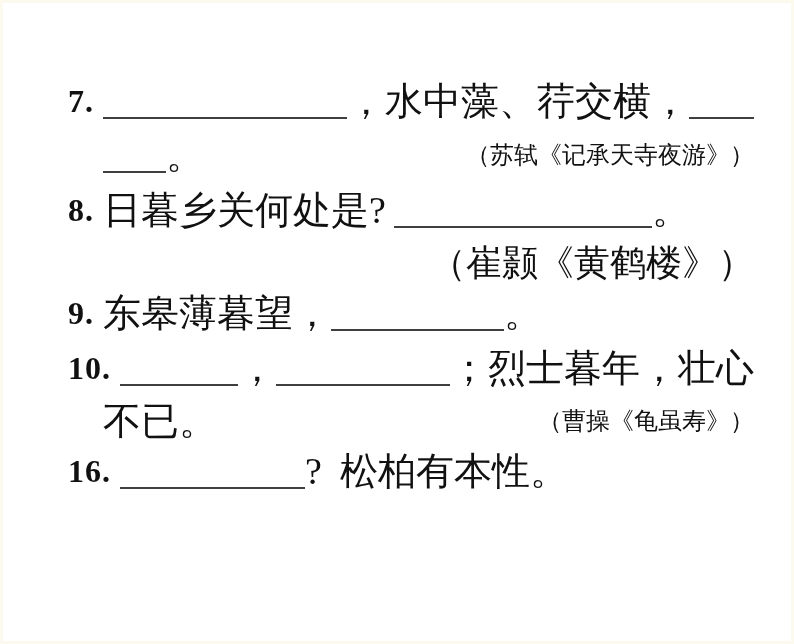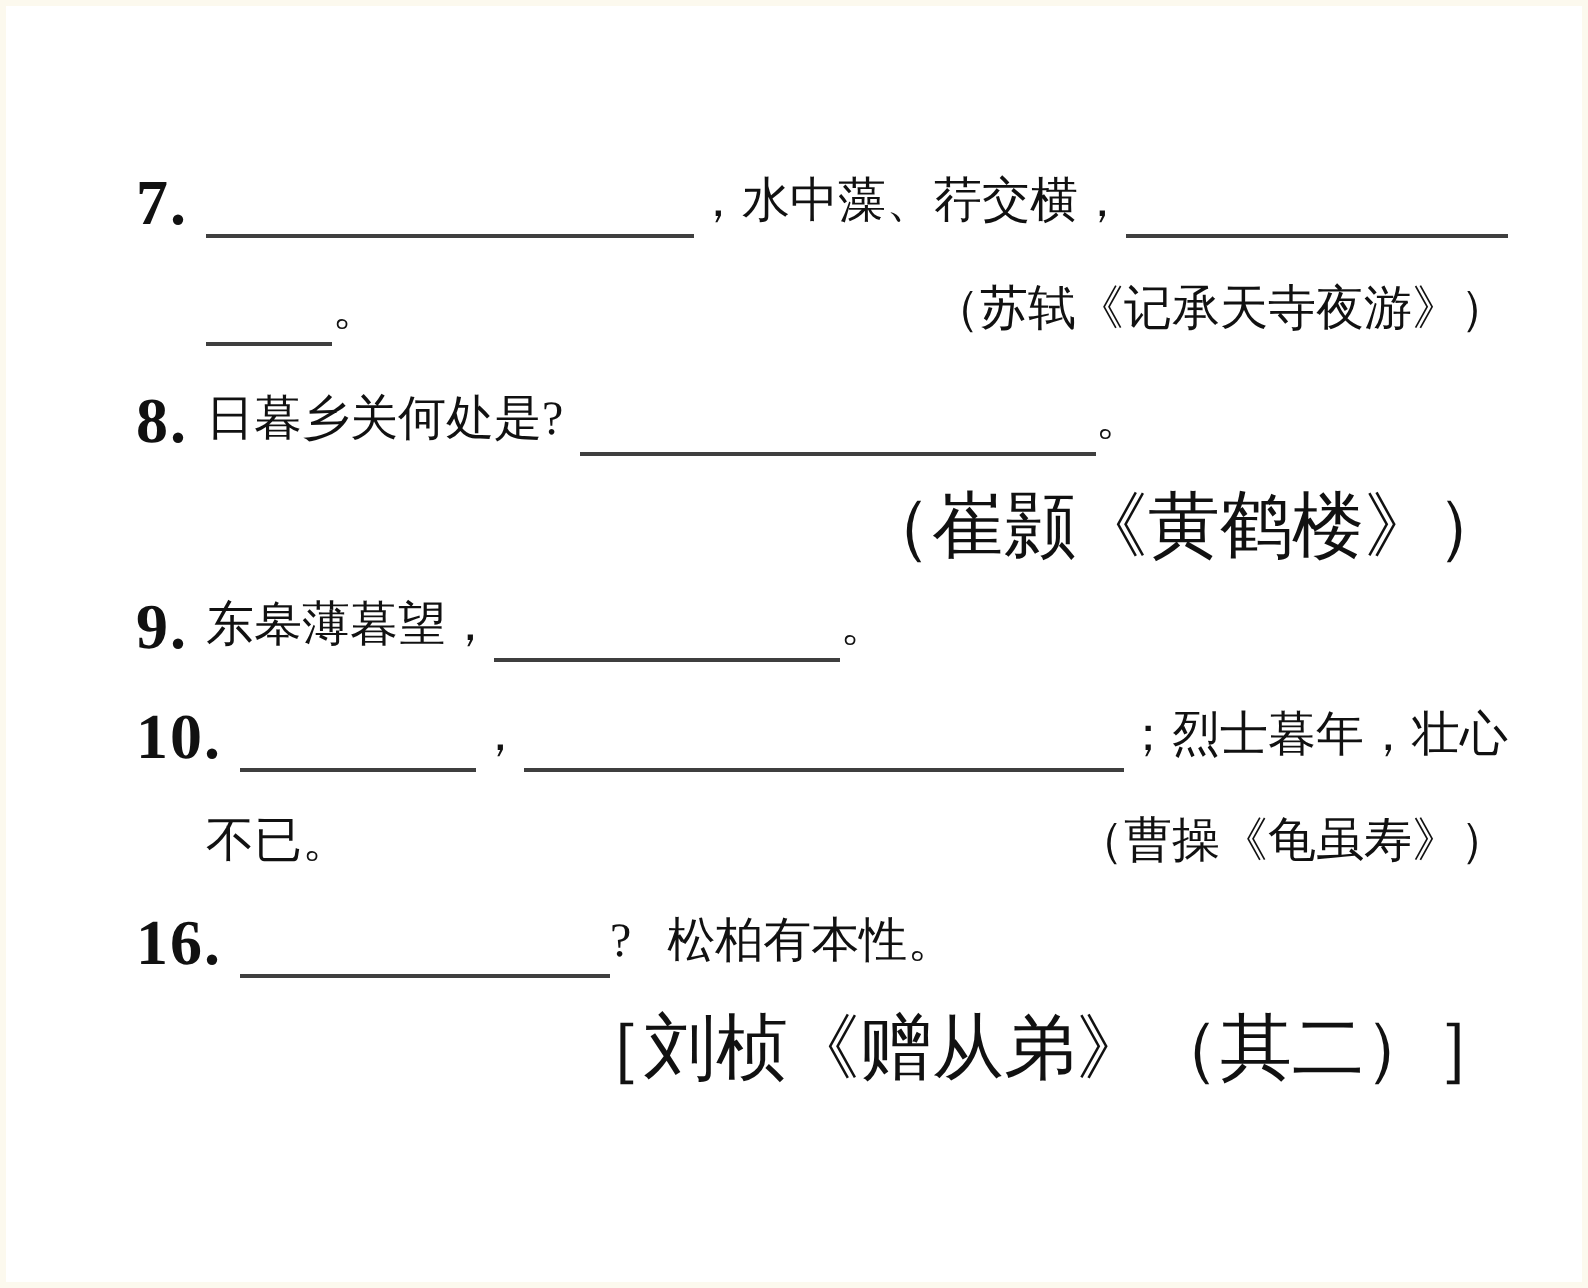--- a/index.html
+++ b/index.html
@@ -30,21 +30,21 @@
   .line.right-align { justify-content: flex-end; }
 
   .num {
     font-weight: bold;
     font-size: 32px;
     line-height: 38px;
     margin-right: 9px;
     letter-spacing: 1px;
   }
   .cjk {
-    font-size: 24px;
+    font-size: 38px;
     line-height: 38px;
   }
   .attr {
     margin-left: auto;
     font-size: 24px;
     line-height: 38px;
   }
   .attr-only {
     font-size: 36px;
     line-height: 38px;
@@ -125,17 +125,14 @@
     <span class="attr">（曹操《龟虽寿》）</span>
   </div>
 
   <div class="line l8">
     <span class="num">16.</span>
     <span class="blank w185"></span>
     <span class="cjk">?</span>
     <span class="cjk gap-after-q">松柏有本性。</span>
   </div>
 
-  <div class="line l9 right-align">
-    <span class="attr-only">［刘桢《赠从弟》（其二）］</span>
-  </div>
 
 </div>
 
 </body></html>

